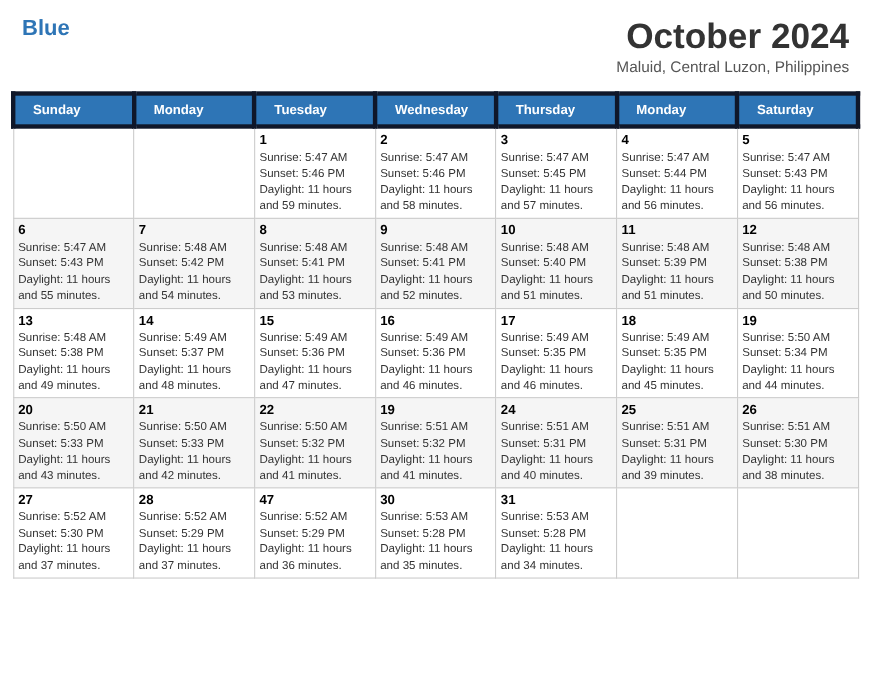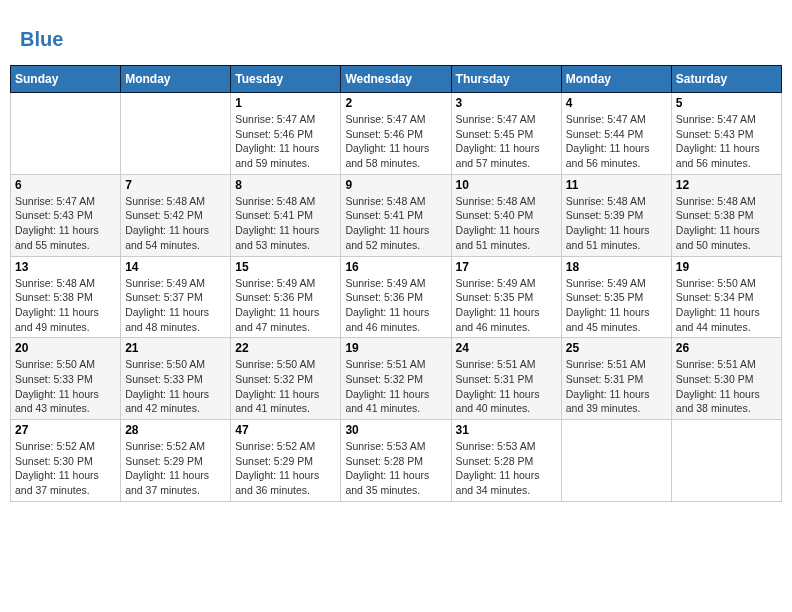--- a/index.html
+++ b/index.html
@@ -34,24 +34,24 @@
       color: #555;
     }
     .calendar {
       width: 100%;
       border-collapse: collapse;
       font-size: 11px;
     }
     .calendar th {
       background: #2e75b6;
       color: #fff;
-      padding: 6px 4px;
+      padding: 6px 16px;
       text-align: left;
       font-size: 12px;
-      border: 1px solid #0f172a;
+      border: 4px solid #0f172a;
     }
     .calendar td {
       border: 1px solid #ccc;
       vertical-align: top;
       padding: 3px 4px;
       width: 14.28%;
       min-height: 80px;
       height: 80px;
       background: #fff;
     }
@@ -71,22 +71,26 @@
     .empty-cell {
       background: #fff !important;
     }
   </style>
 </head>
 <body>
 
 <div class="header">
   <div class="logo">
     <div>
-      <div style="font-size:20px;font-weight:bold;color:#2e75b6;line-height:1.1;margin-top:13px;">Blue</div>
+      <div style="font-size:20px;font-weight:bold;color:#2e75b6;line-height:1.1;">Blue</div>
     </div>
+  </div>
+  <div class="title-block">
+    <div class="month-title">October 2024</div>
+    <div class="location-title">Maluid, Central Luzon, Philippines</div>
   </div>
 </div>
 
 <table class="calendar">
   <thead>
     <tr>
     <th>Sunday</th>
         <th>Monday</th>
         <th>Tuesday</th>
         <th>Wednesday</th>

